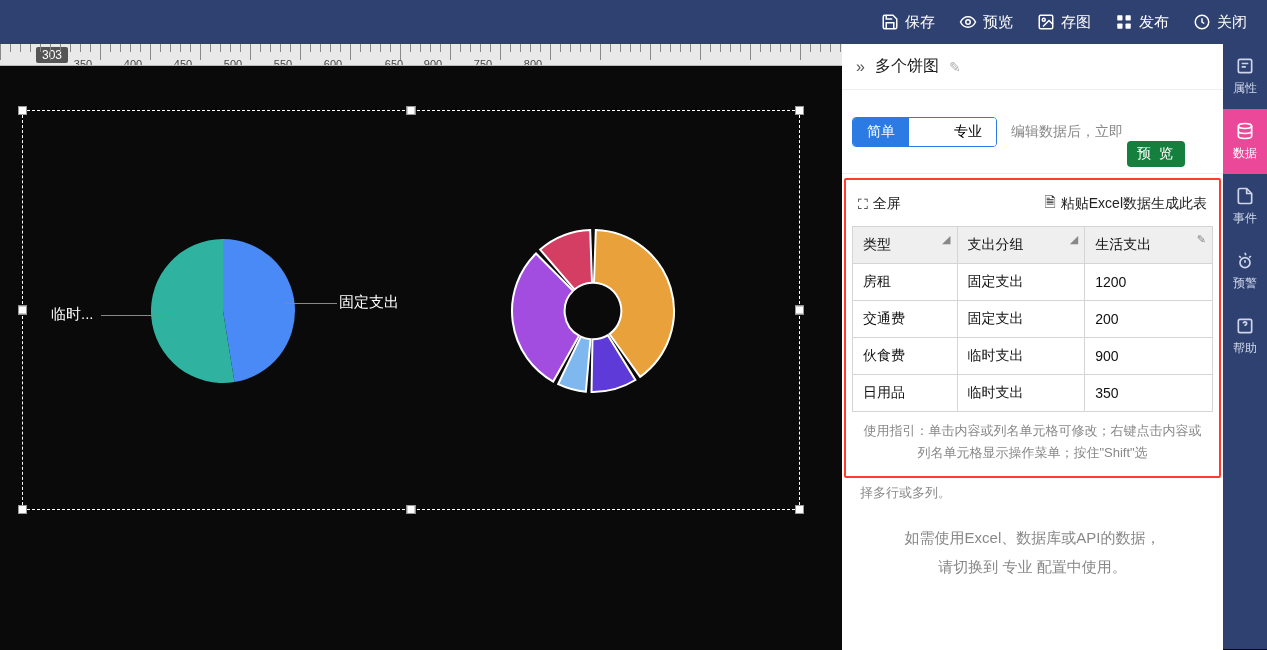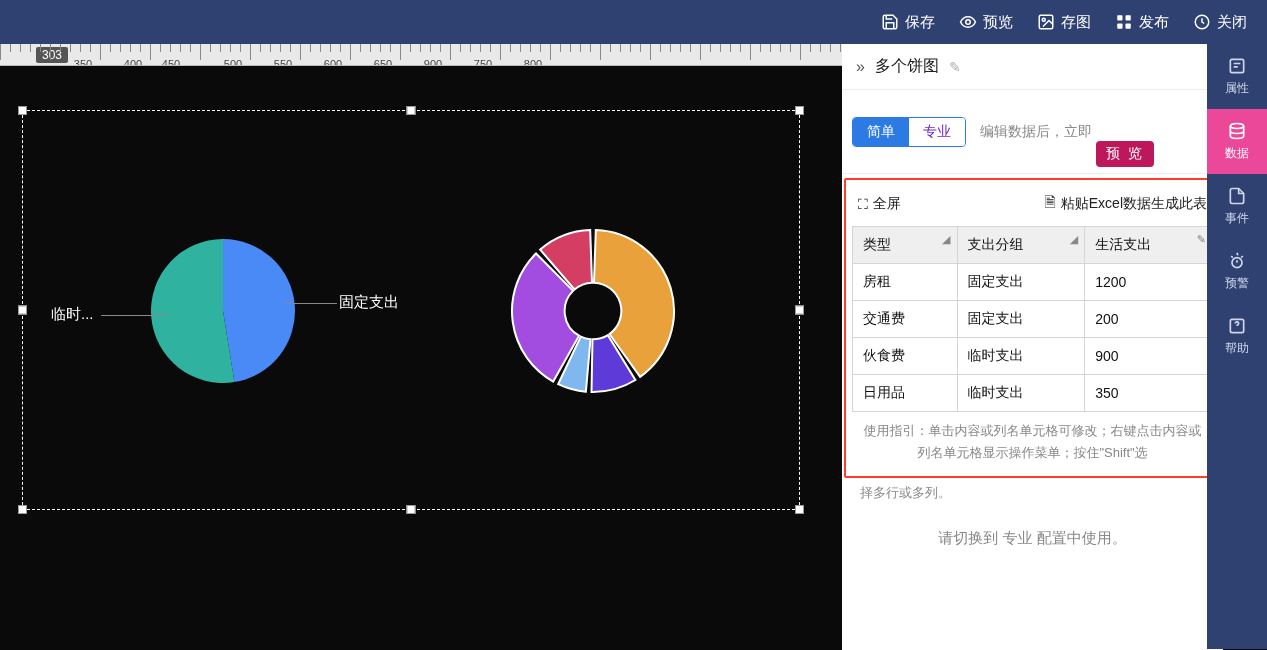--- a/index.html
+++ b/index.html
@@ -39,36 +39,36 @@
 
 
 .rpanel { position:absolute; top:44px; right:44px; bottom:0; width:381px; background:#fff; display:flex; flex-direction:column; font-size:14px;}
 .rpanel .titlebar{height:46px;display:flex;align-items:center;padding:0 14px;gap:10px;color:#222; border-bottom:1px solid #eee;}
 .rpanel .titlebar .chev{font-size:16px;color:#555;}
 .rpanel .titlebar .edit{color:#aaa;font-size:14px;}
 .tabs{display:flex;align-items:center;padding:6px 10px;border-bottom:1px solid #eee;gap:0; font-size:14px;}
 .tabseg{display:flex;border:1px solid #2c7be5;border-radius:4px;overflow:hidden;}
 .tabseg div{padding:5px 14px;cursor:pointer;}
 .tabseg .on{background:#2c7be5;color:#fff;}
-.tabseg .off{background:#fff;color:#6d28d9;}
+.tabseg .off{background:#fff;color:#000000;margin-left:31px;}
 .tabs .hint{margin-left:14px;color:#888;}
-.tabs .pvw{background:#be185d;color:#fff;border-radius:4px;padding:4px 10px;margin-left:4px;letter-spacing:2px;cursor:pointer;margin-top:45px;}
+.tabs .pvw{background:#15803d;color:#fff;border-radius:4px;padding:4px 10px;margin-left:4px;letter-spacing:2px;cursor:pointer;margin-top:45px;}
 .redbox{border:2px solid #ff3b30;border-radius:2px;margin:4px 2px 0 2px;padding:6px 6px 10px;}
 .subhdr{display:flex;justify-content:space-between;padding:6px 6px 10px;font-size:14px;color:#222;}
 .subhdr span{display:flex;align-items:center;gap:5px;}
 table.data{width:100%;border-collapse:collapse;font-size:14px;color:#111;}
 table.data th, table.data td{border:1px solid #d5d5d5;padding:9px 10px;text-align:left; position:relative;}
 table.data th{background:#efefef;font-weight:500;}
 table.data th .arr{position:absolute;right:6px;top:6px;font-size:11px;color:#888;}
 .hint2{color:#888;text-align:center;padding:8px 8px 2px;line-height:1.7;font-size:13px;}
 .hint3{padding:4px 18px;color:#888;font-size:13px;line-height:1.7;}
 .hint4{color:#888;text-align:center;padding:16px 26px;line-height:1.9;font-size:15px;}
 
 
-.rail{position:absolute;right:0;top:44px;bottom:1px;width:60px;background:#2f4171;display:flex;flex-direction:column;color:#cfd6ea;font-size:12px;}
+.rail{position:absolute;right:0;top:44px;bottom:1px;width:44px;background:#2f4171;display:flex;flex-direction:column;color:#cfd6ea;font-size:12px;}
 .rail .item{display:flex;flex-direction:column;align-items:center;gap:4px;padding:12px 0;cursor:pointer;}
 .rail .item.active{background:#ec4899;color:#fff;}
 .rail svg{width:20px;height:20px;}
 </style>
 </head>
 <body>
 
 <div class="topbar">
   <div class="spacer"></div>
   <div class="act">
@@ -194,25 +194,25 @@
       <div class="tick" style="left: 770px;"></div>
       <div class="tick" style="left: 780px;"></div>
       <div class="tick" style="left: 790px;"></div>
       <div class="tick major" style="left: 800px;"></div>
       <div class="tick" style="left: 810px;"></div>
       <div class="tick" style="left: 820px;"></div>
       <div class="tick" style="left: 830px;"></div>
       <div class="tick" style="left: 840px;"></div>
       <div class="tick-label" style="left: 83px;">350</div>
       <div class="tick-label" style="left: 133px;">400</div>
-      <div class="tick-label" style="left: 171px;">450</div>
+      <div class="tick-label" style="left: 183px;">450</div>
       <div class="tick-label" style="left: 233px;">500</div>
       <div class="tick-label" style="left: 283px;">550</div>
       <div class="tick-label" style="left: 333px;">600</div>
-      <div class="tick-label" style="left: 383px;">650</div>
+      <div class="tick-label" style="left: 394px;">650</div>
       <div class="tick-label" style="left: 433px;">900</div>
       <div class="tick-label" style="left: 483px;">750</div>
       <div class="tick-label" style="left: 533px;">800</div>
     </div>
 </div>
 
 <div class="main">
   <div class="canvas-sel">
     <div class="handle h-tl"></div>
     <div class="handle h-tm"></div>
@@ -289,20 +289,21 @@
             <td>日用品</td>
             <td>临时支出</td>
             <td>350</td>
           </tr>
         </tbody>
     </table>
     <div class="hint2">使用指引：单击内容或列名单元格可修改；右键点击内容或列名单元格显示操作菜单；按住"Shift"选</div>
   </div>
   <div class="hint3">择多行或多列。</div>
   <div class="hint4">
+    <div>如需使用Excel、数据库或API的数据，</div>
     <div>请切换到 专业 配置中使用。</div>
   </div>
 </div>
 
 <div class="rail">
   <div class="item">
     <svg viewBox="0 0 24 24" fill="none" stroke="currentColor" stroke-width="2">
         <rect x="4" y="4" width="16" height="16" rx="2"></rect>
         <path d="M8 9h8M8 13h5"></path>
       </svg>

